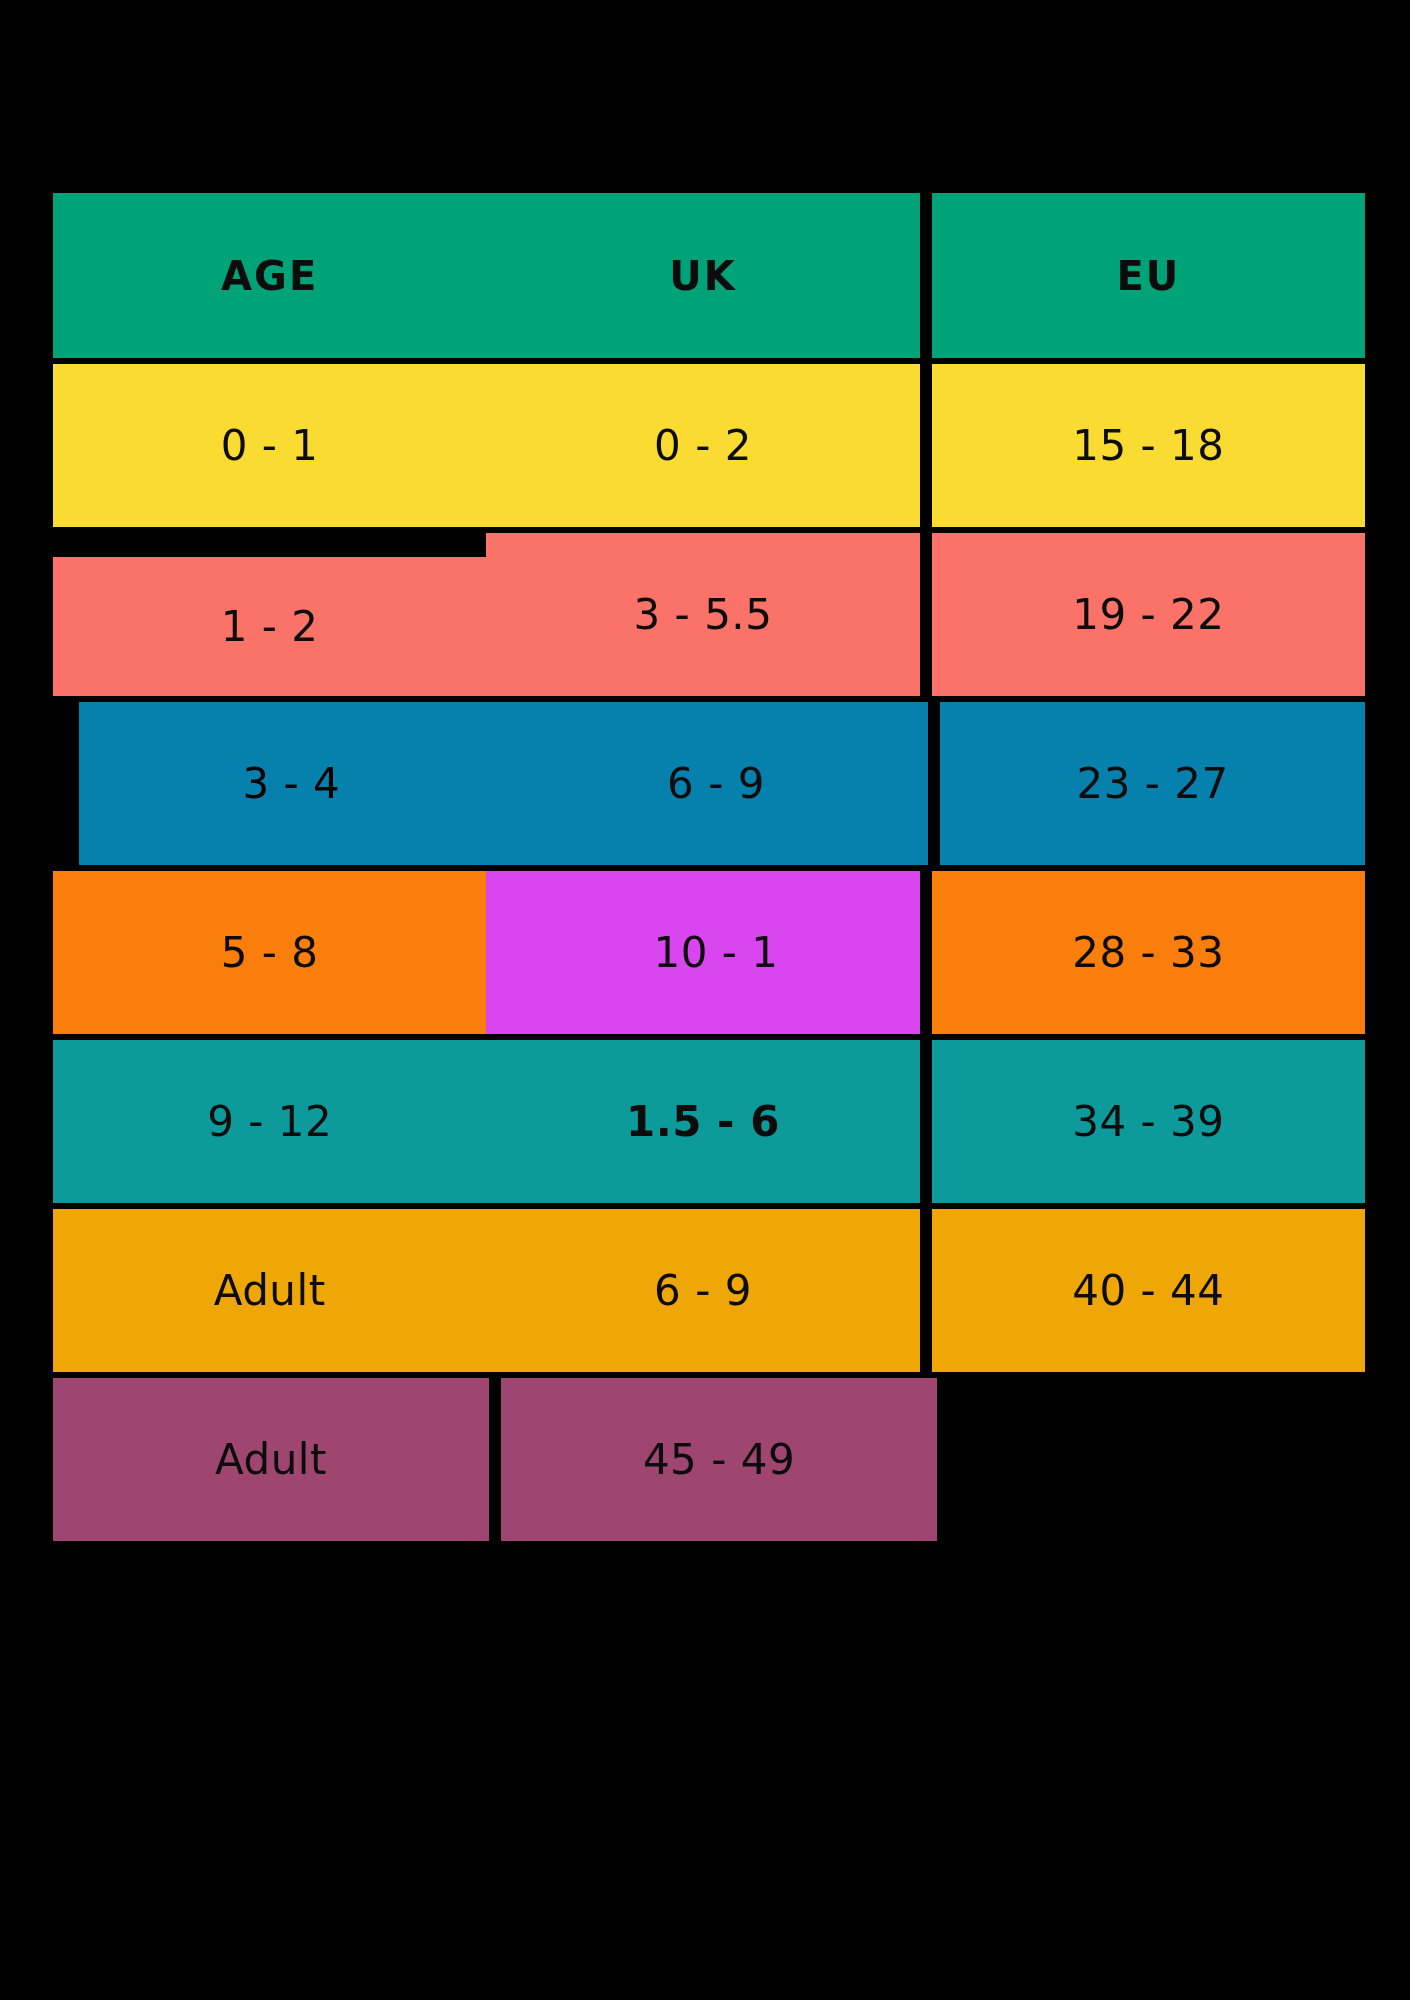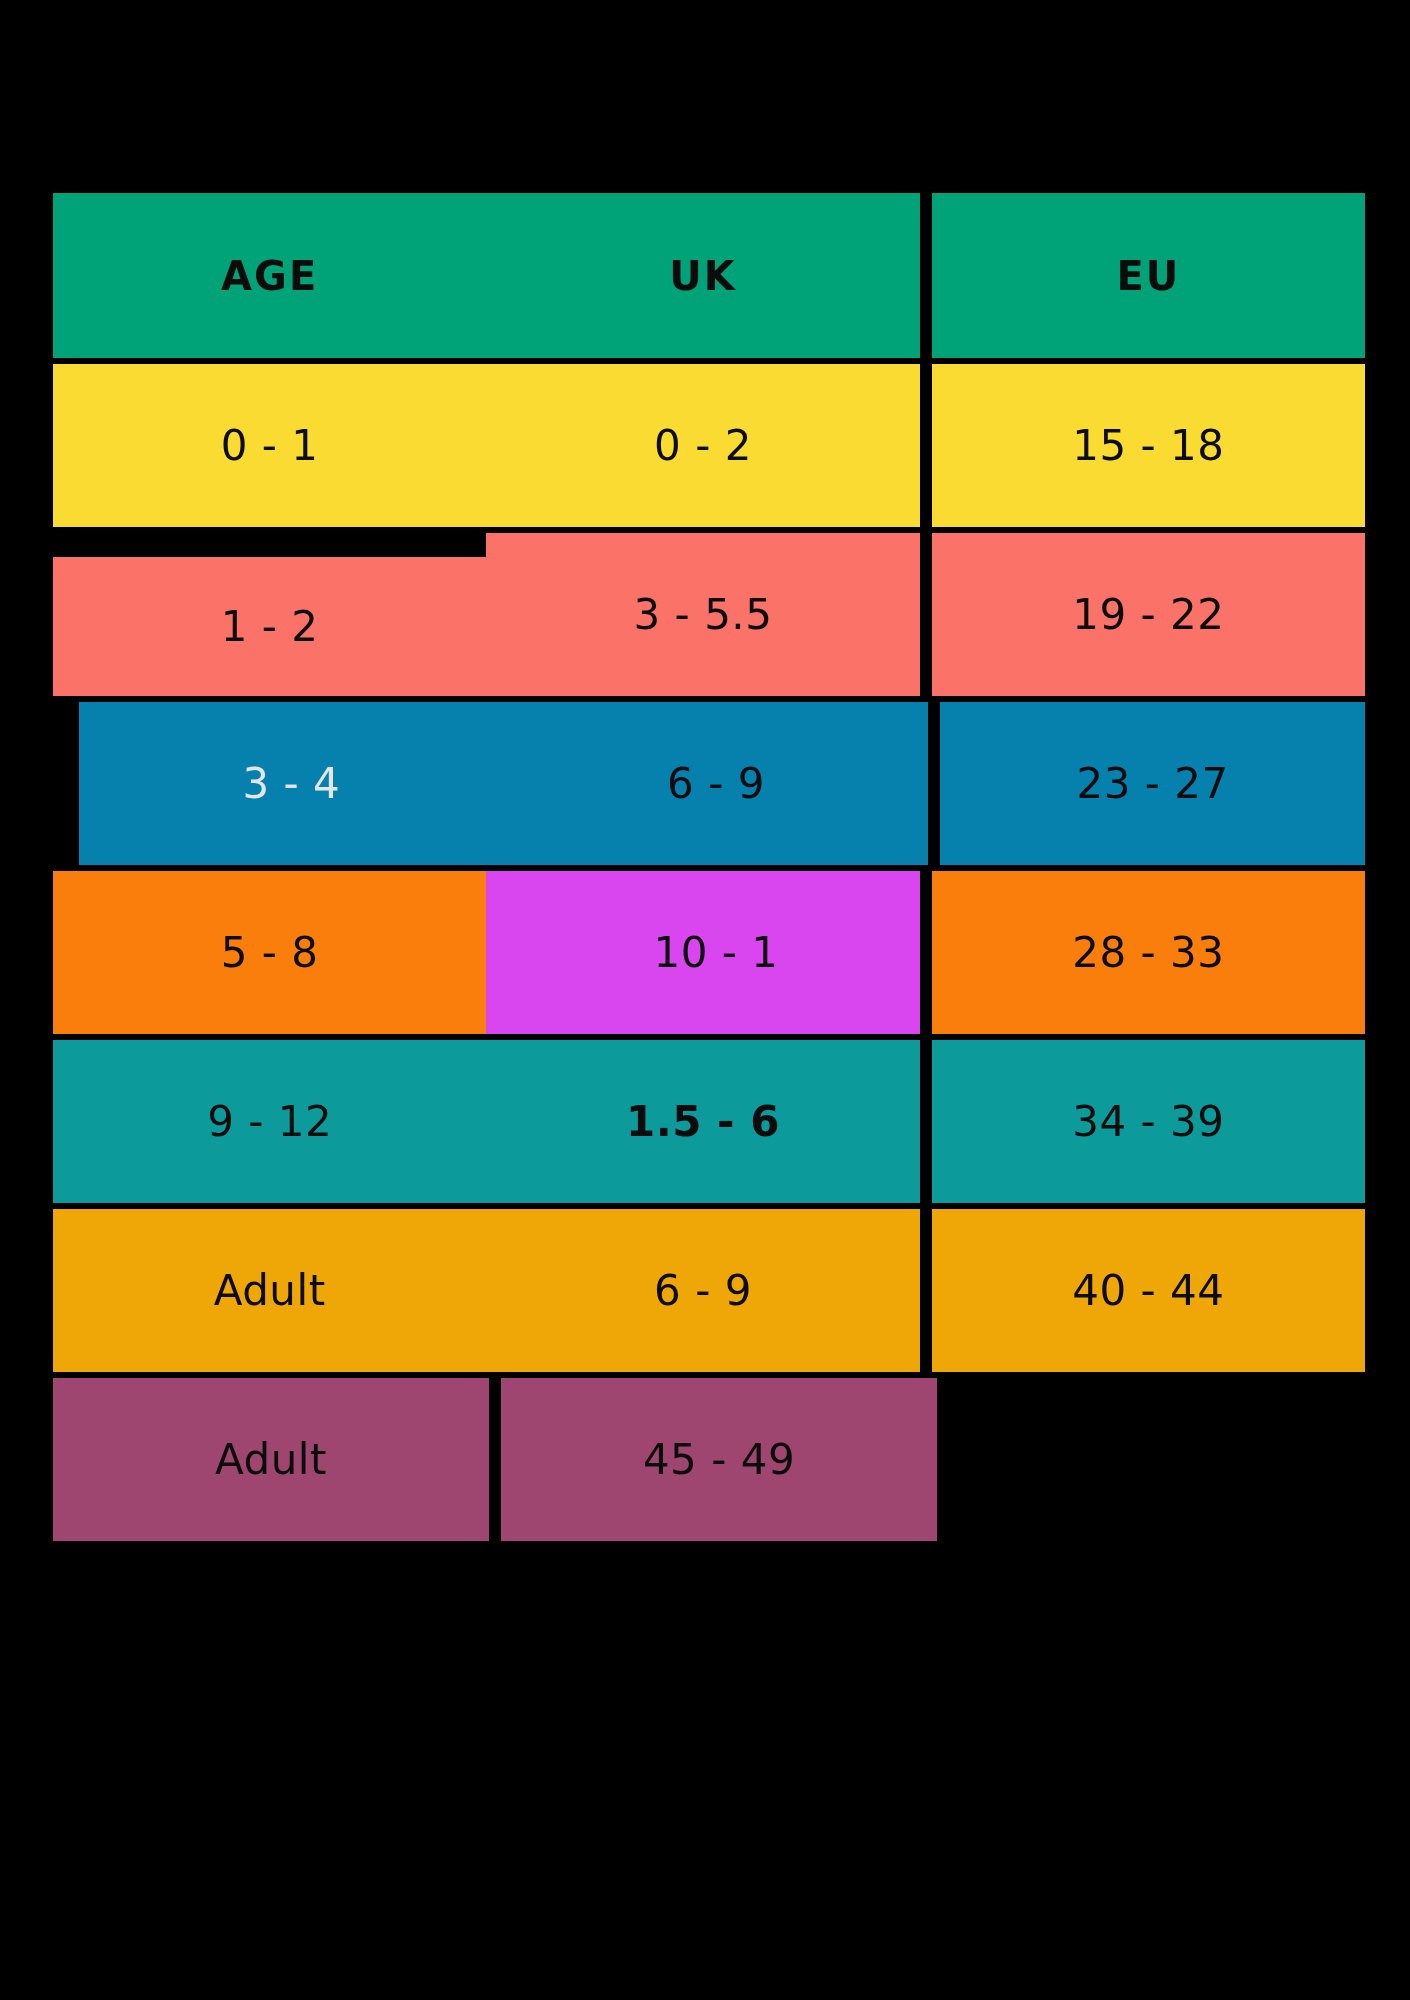--- a/index.html
+++ b/index.html
@@ -85,21 +85,21 @@
     <div class="cell c2" style="background-color: rgb(250, 219, 50); color: rgb(12, 12, 12);">15 - 18</div>
   </div>
 
   <div class="row data-row">
     <div class="cell c0" style="background-color: rgb(250, 114, 104); color: rgb(12, 12, 12); margin-top: 24px;">1 - 2</div>
     <div class="cell c1" style="background-color: rgb(250, 114, 104); color: rgb(12, 12, 12);">3 - 5.5</div>
     <div class="cell c2" style="background-color: rgb(250, 114, 104); color: rgb(12, 12, 12);">19 - 22</div>
   </div>
 
   <div class="row data-row">
-    <div class="cell c0" style="background-color: rgb(6, 128, 173); color: #e5e5e5; margin-left: 26px;">3 - 4</div>
+    <div class="cell c0" style="background-color: rgb(6, 128, 173); color: #000000; margin-left: 26px;">3 - 4</div>
     <div class="cell c1" style="background-color: rgb(6, 128, 173); color: rgb(12, 12, 12);">6 - 9</div>
     <div class="cell c2" style="background-color: rgb(6, 128, 173); color: rgb(12, 12, 12);">23 - 27</div>
   </div>
 
   <div class="row data-row">
     <div class="cell c0" style="background-color: rgb(249, 126, 11); color: rgb(12, 12, 12);">5 - 8</div>
     <div class="cell c1" style="background-color: #d946ef; color: rgb(12, 12, 12); padding-left: 26px;">10 - 1</div>
     <div class="cell c2" style="background-color: rgb(249, 126, 11); color: rgb(12, 12, 12);">28 - 33</div>
   </div>
 

